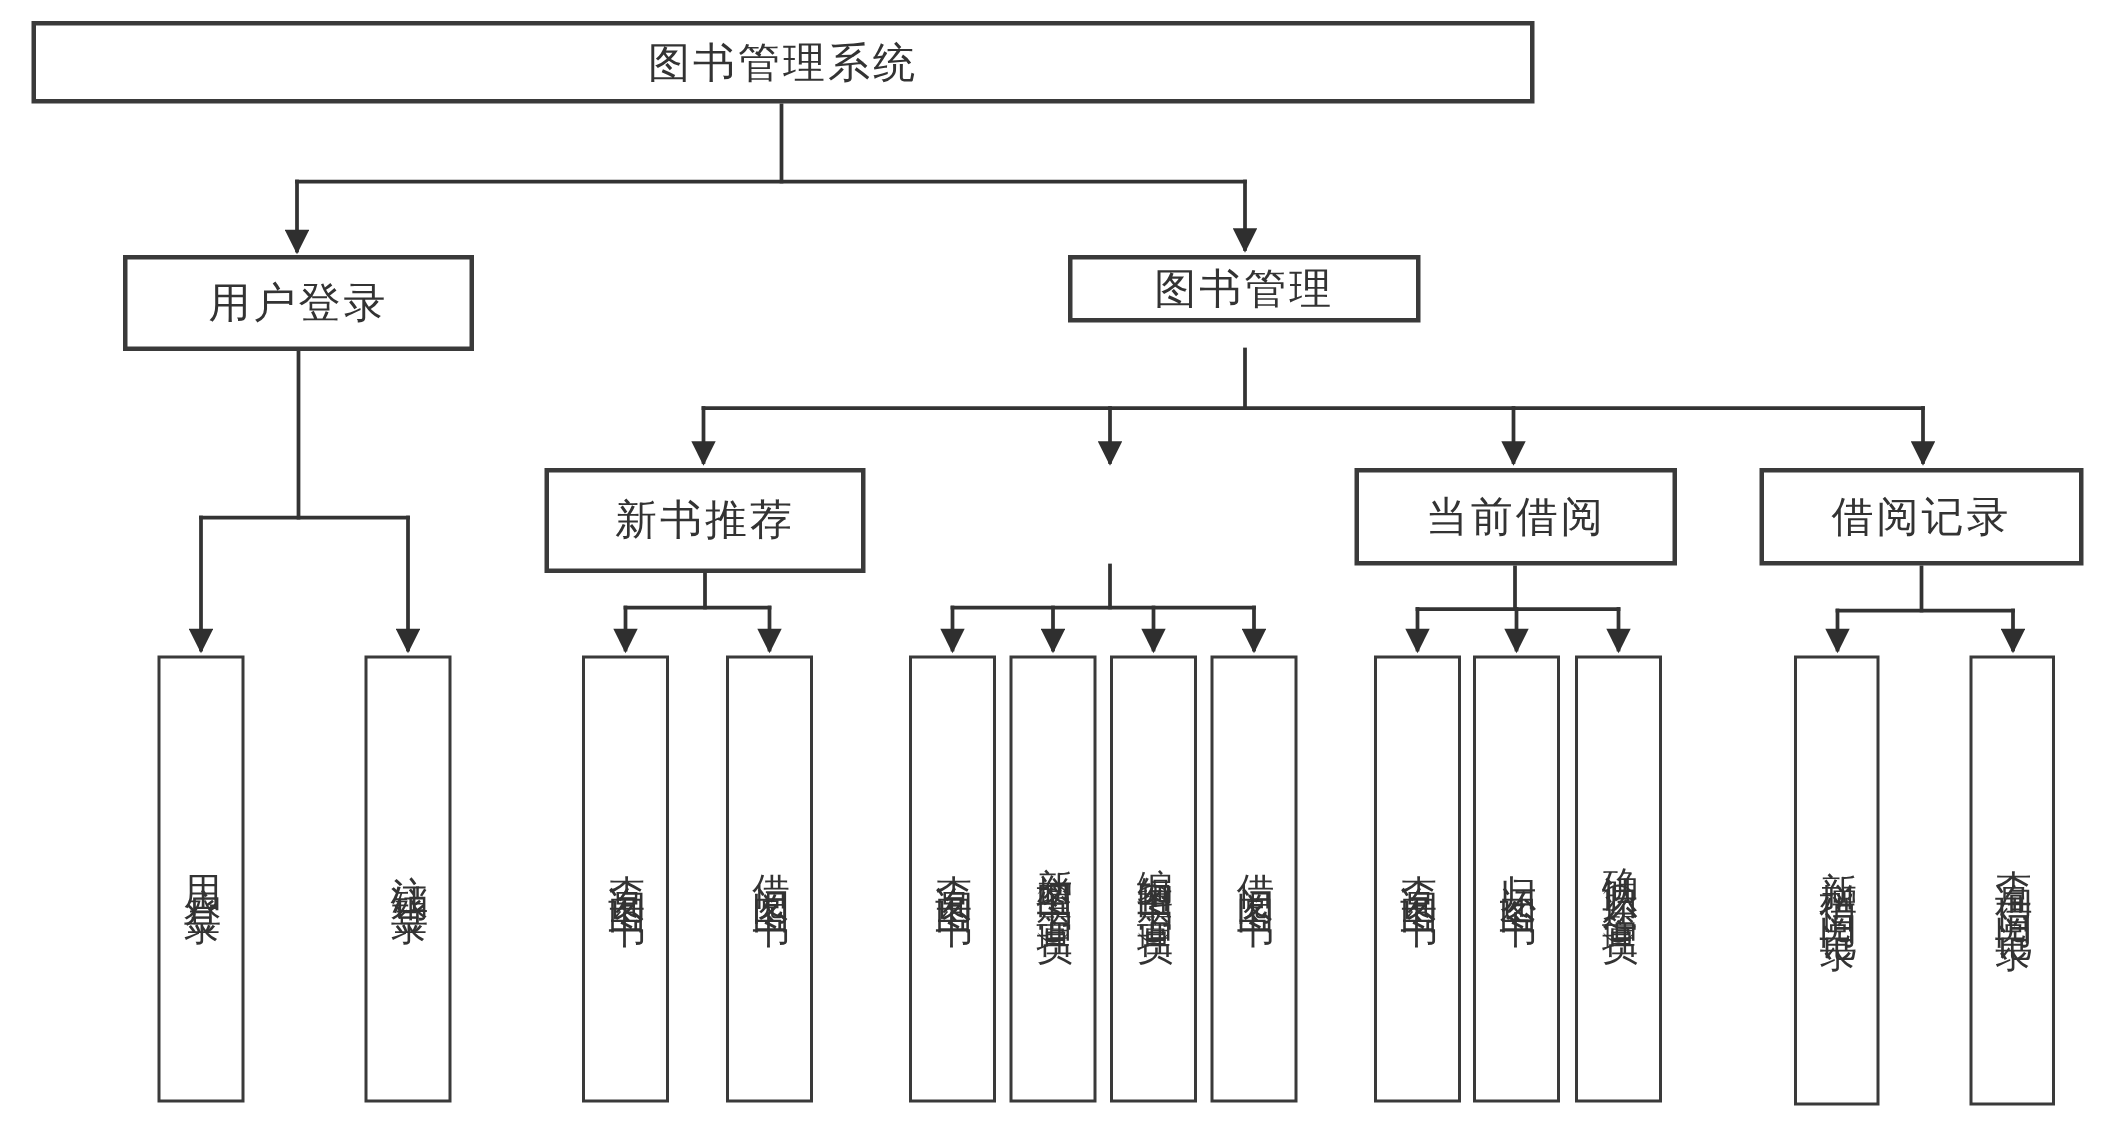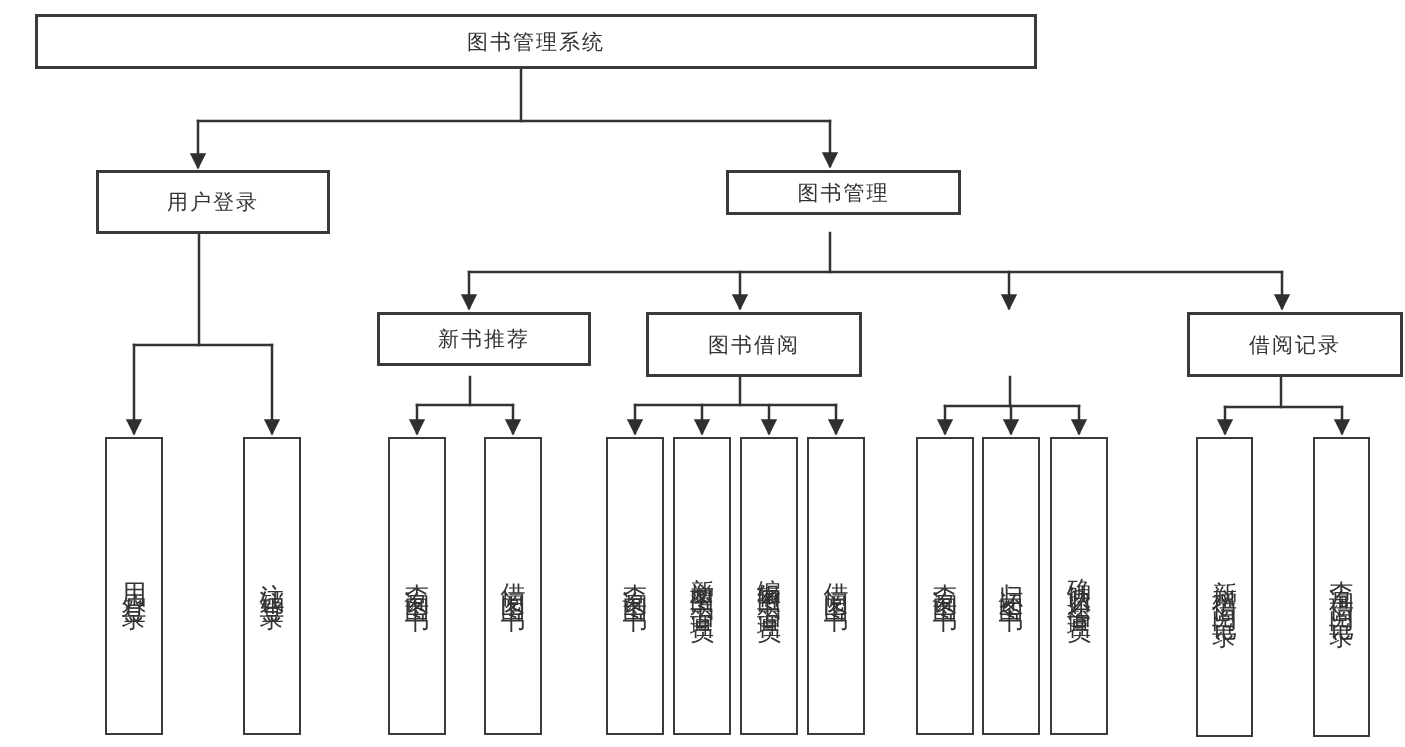--- a/index.html
+++ b/index.html
@@ -13,24 +13,23 @@
   svg.connectors{position:absolute;left:0;top:0;width:1405px;height:747px;}
   .node{
     position:absolute;
     background:#ffffff;
     border:3px solid #3a3a3a;
     box-sizing:border-box;
     display:flex;align-items:center;justify-content:center;
     color:#333333;
   }
   .node.h{
-    font-size:21px;
+    font-size:28px;
     letter-spacing:2px;
     white-space:nowrap;
-    margin-left:14px;
   }
   .node.root{border-width:3px;}
   .node.vert{
     border-width:2.5px;
     writing-mode:vertical-rl;
     text-orientation:mixed;
     font-size:25px;
     line-height:1;
   }
   .node.v4{letter-spacing:8px;padding-bottom:14px;}
@@ -99,22 +98,22 @@
       <path d="M1225,407 L1225,433" marker-end="url(#ah)"></path>
       <path d="M1342,407 L1342,433" marker-end="url(#ah)"></path>
     </g>
   </svg>
 
   <div class="node h root" style="left:21px;top:14px;width:1002px;height:55px;">图书管理系统</div>
 
   <div class="node h" style="left:82px;top:170px;width:234px;height:64px;">用户登录</div>
   <div class="node h" style="left:712px;top:170px;width:235px;height:45px;">图书管理</div>
 
-  <div class="node h" style="left:363px;top:312px;width:214px;height:54px;">新书推荐</div>
-  <div class="node h" style="left:632px;top:312px;width:216px;height:65px;">图书借阅</div>
+  <div class="node h" style="left:363px;top:312px;width:214px;height:70px;">新书推荐</div>
+  <div class="node h" style="left:903px;top:312px;width:215px;height:65px;">当前借阅</div>
   <div class="node h" style="left:1173px;top:312px;width:216px;height:65px;">借阅记录</div>
 
   <div class="node vert v4" style="left:105px;top:437px;width:58px;height:298px;">用户登录</div>
   <div class="node vert v4" style="left:243px;top:437px;width:58px;height:298px;">注销登录</div>
 
   <div class="node vert v4" style="left:388px;top:437px;width:58px;height:298px;">查询图书</div>
   <div class="node vert v4" style="left:484px;top:437px;width:58px;height:298px;">借阅图书</div>
 
   <div class="node vert v4" style="left:606px;top:437px;width:58px;height:298px;">查询图书</div>
   <div class="node vert v9" style="left:673px;top:437px;width:58px;height:298px;">新增图书（管理员）</div>

